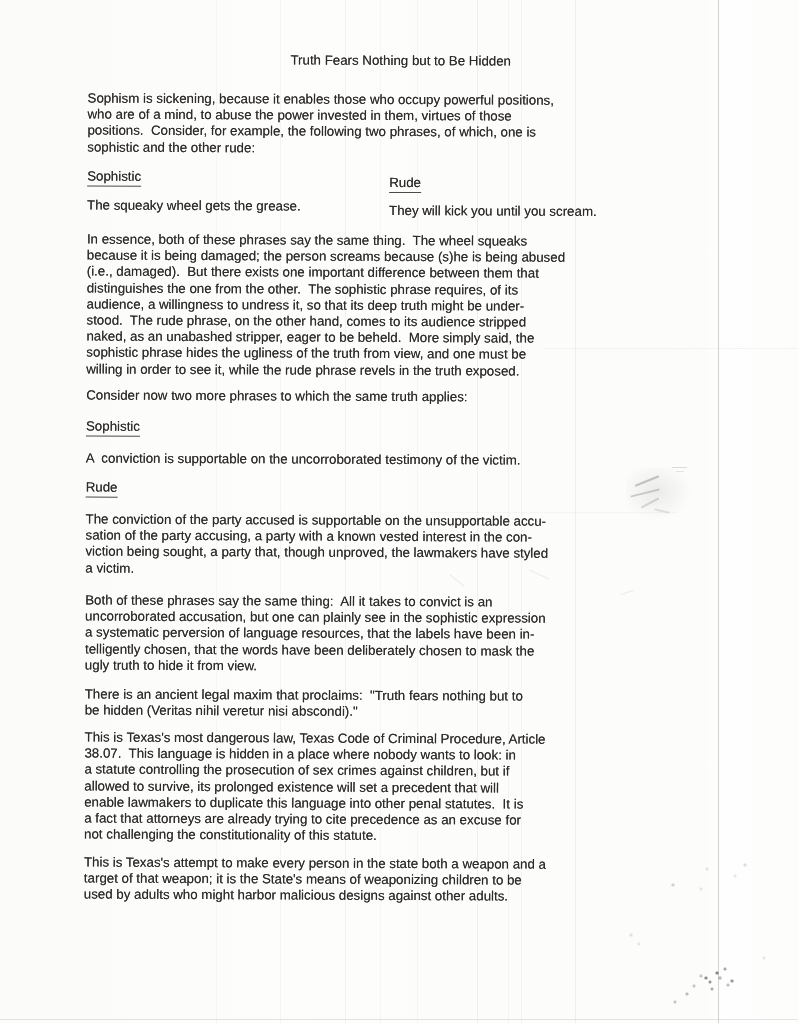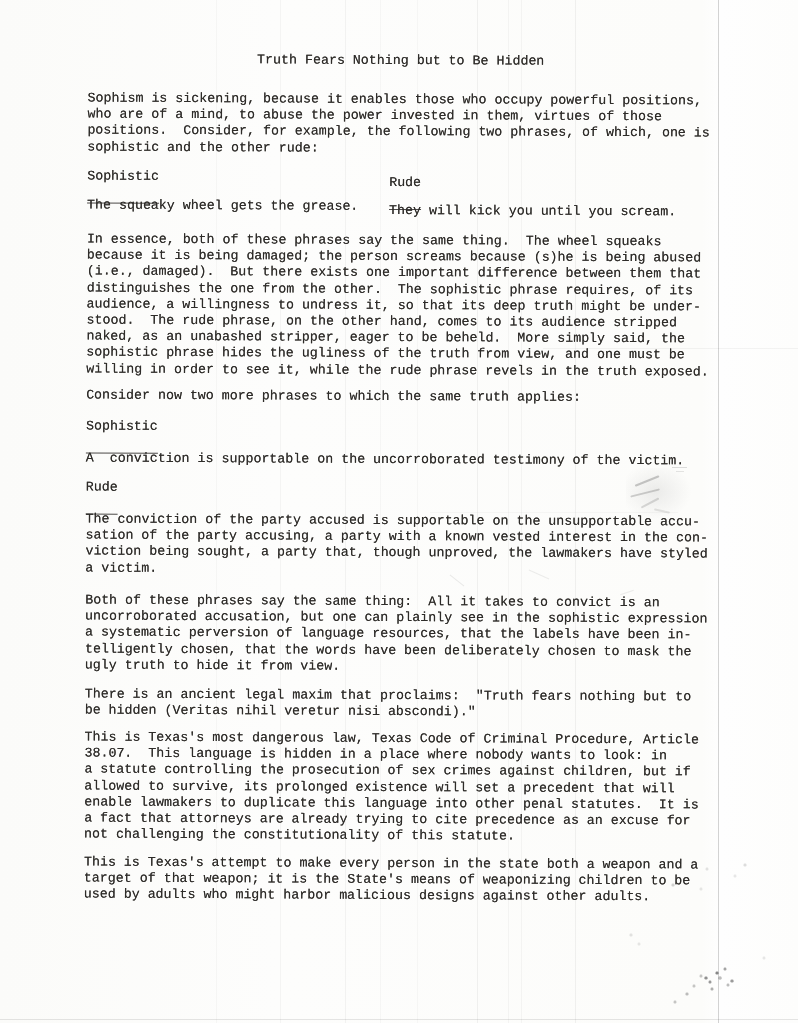--- a/index.html
+++ b/index.html
@@ -1,19 +1,19 @@
 <!DOCTYPE html>
 <html><head>
 <meta charset="utf-8">
 <style>
   html,body{margin:0;padding:0;background:#ddd;}
   .page{
     position:relative;width:798px;height:1023px;overflow:hidden;
     background:linear-gradient(90deg,#fbfbf9 0%,#fdfdfc 35%,#fcfcfa 88%,#fefefe 90.2%,#fdfdfc 100%);
-    font-family:Liberation Mono, monospace;
+    font-family:Liberation Sans, sans-serif;
     color:#2e2c29;
   }
   .artifact-layer{position:absolute;inset:0;pointer-events:none;}
   .vline{position:absolute;top:0;bottom:0;width:1px;}
   .v1{left:216px;background:rgba(70,70,70,0.04);}
   .v2{left:280px;background:rgba(70,70,70,0.05);}
   .v3{left:345px;background:rgba(70,70,70,0.06);}
   .v4{left:380px;background:rgba(70,70,70,0.04);}
   .v5{left:417px;background:rgba(70,70,70,0.04);}
   .v6{left:477px;background:rgba(70,70,70,0.07);}
@@ -25,21 +25,21 @@
   .hcrease2{position:absolute;left:430px;right:120px;top:512px;height:1px;background:rgba(70,70,70,0.04);}
   .bottom-edge{position:absolute;left:0;right:0;top:1019px;height:1px;background:rgba(60,60,60,0.13);}
 
   .content{position:absolute;inset:0;transform:rotate(0.27deg);transform-origin:399px 430px;}
   .txt{
     position:absolute;left:86px;
     font-size:13.3px;line-height:16.2px;white-space:pre;
     text-shadow:0 0 0.5px rgba(46,44,41,0.8);
   }
   .title{left:86px;width:626px;text-align:center;top:53px;}
-  .uline{border-bottom:1.2px solid rgba(46,44,41,0.85);padding-bottom:19px;}
+  .uline{border-bottom:1.2px solid rgba(46,44,41,0.85);padding-bottom:2px;}
 
   
   .smudge-victim{position:absolute;left:626px;top:468px;width:66px;height:52px;
     background:radial-gradient(ellipse at 45% 45%, rgba(110,110,110,0.12), transparent 70%);}
   .smudge-victim i{position:absolute;display:block;height:1.5px;background:rgba(80,80,80,0.3);border-radius:1px;}
   .sv1{left:8px;top:12px;width:26px;transform:rotate(-22deg);}
   .sv2{left:4px;top:24px;width:30px;transform:rotate(-14deg);background:rgba(80,80,80,0.26) !important;}
   .sv3{left:14px;top:34px;width:20px;transform:rotate(-28deg);background:rgba(80,80,80,0.2) !important;}
   .sv4{left:28px;top:42px;width:16px;transform:rotate(12deg);background:rgba(80,80,80,0.14) !important;}
   .dash-victim{position:absolute;left:672px;top:467px;width:15px;height:1px;background:rgba(90,90,90,0.2);}

